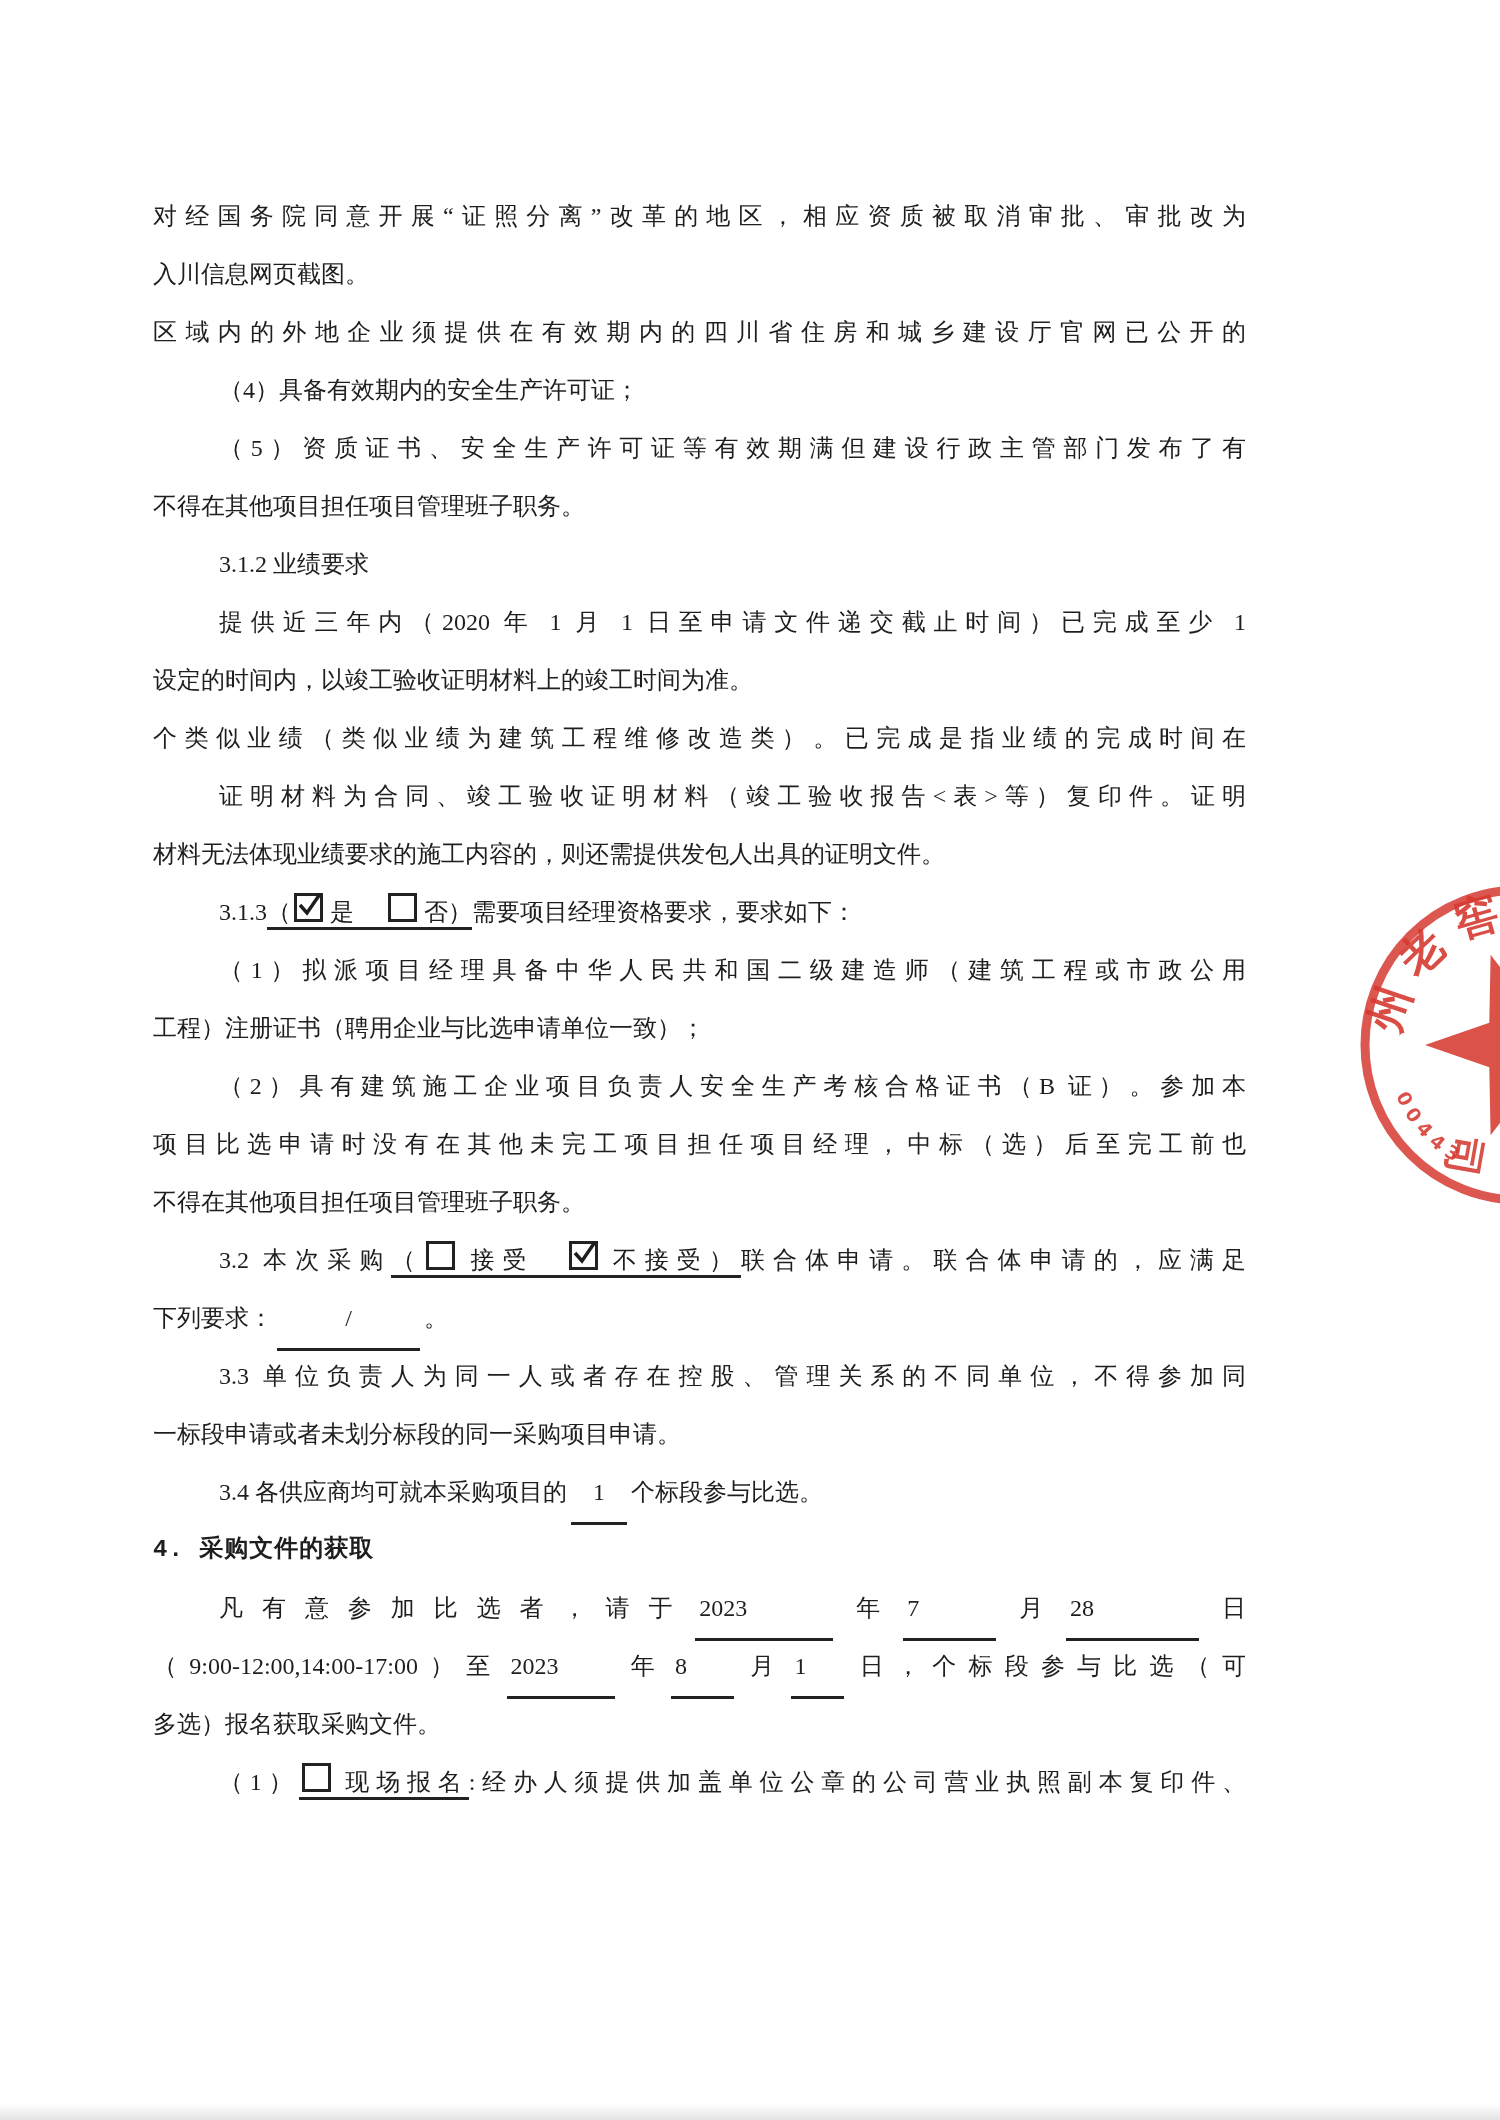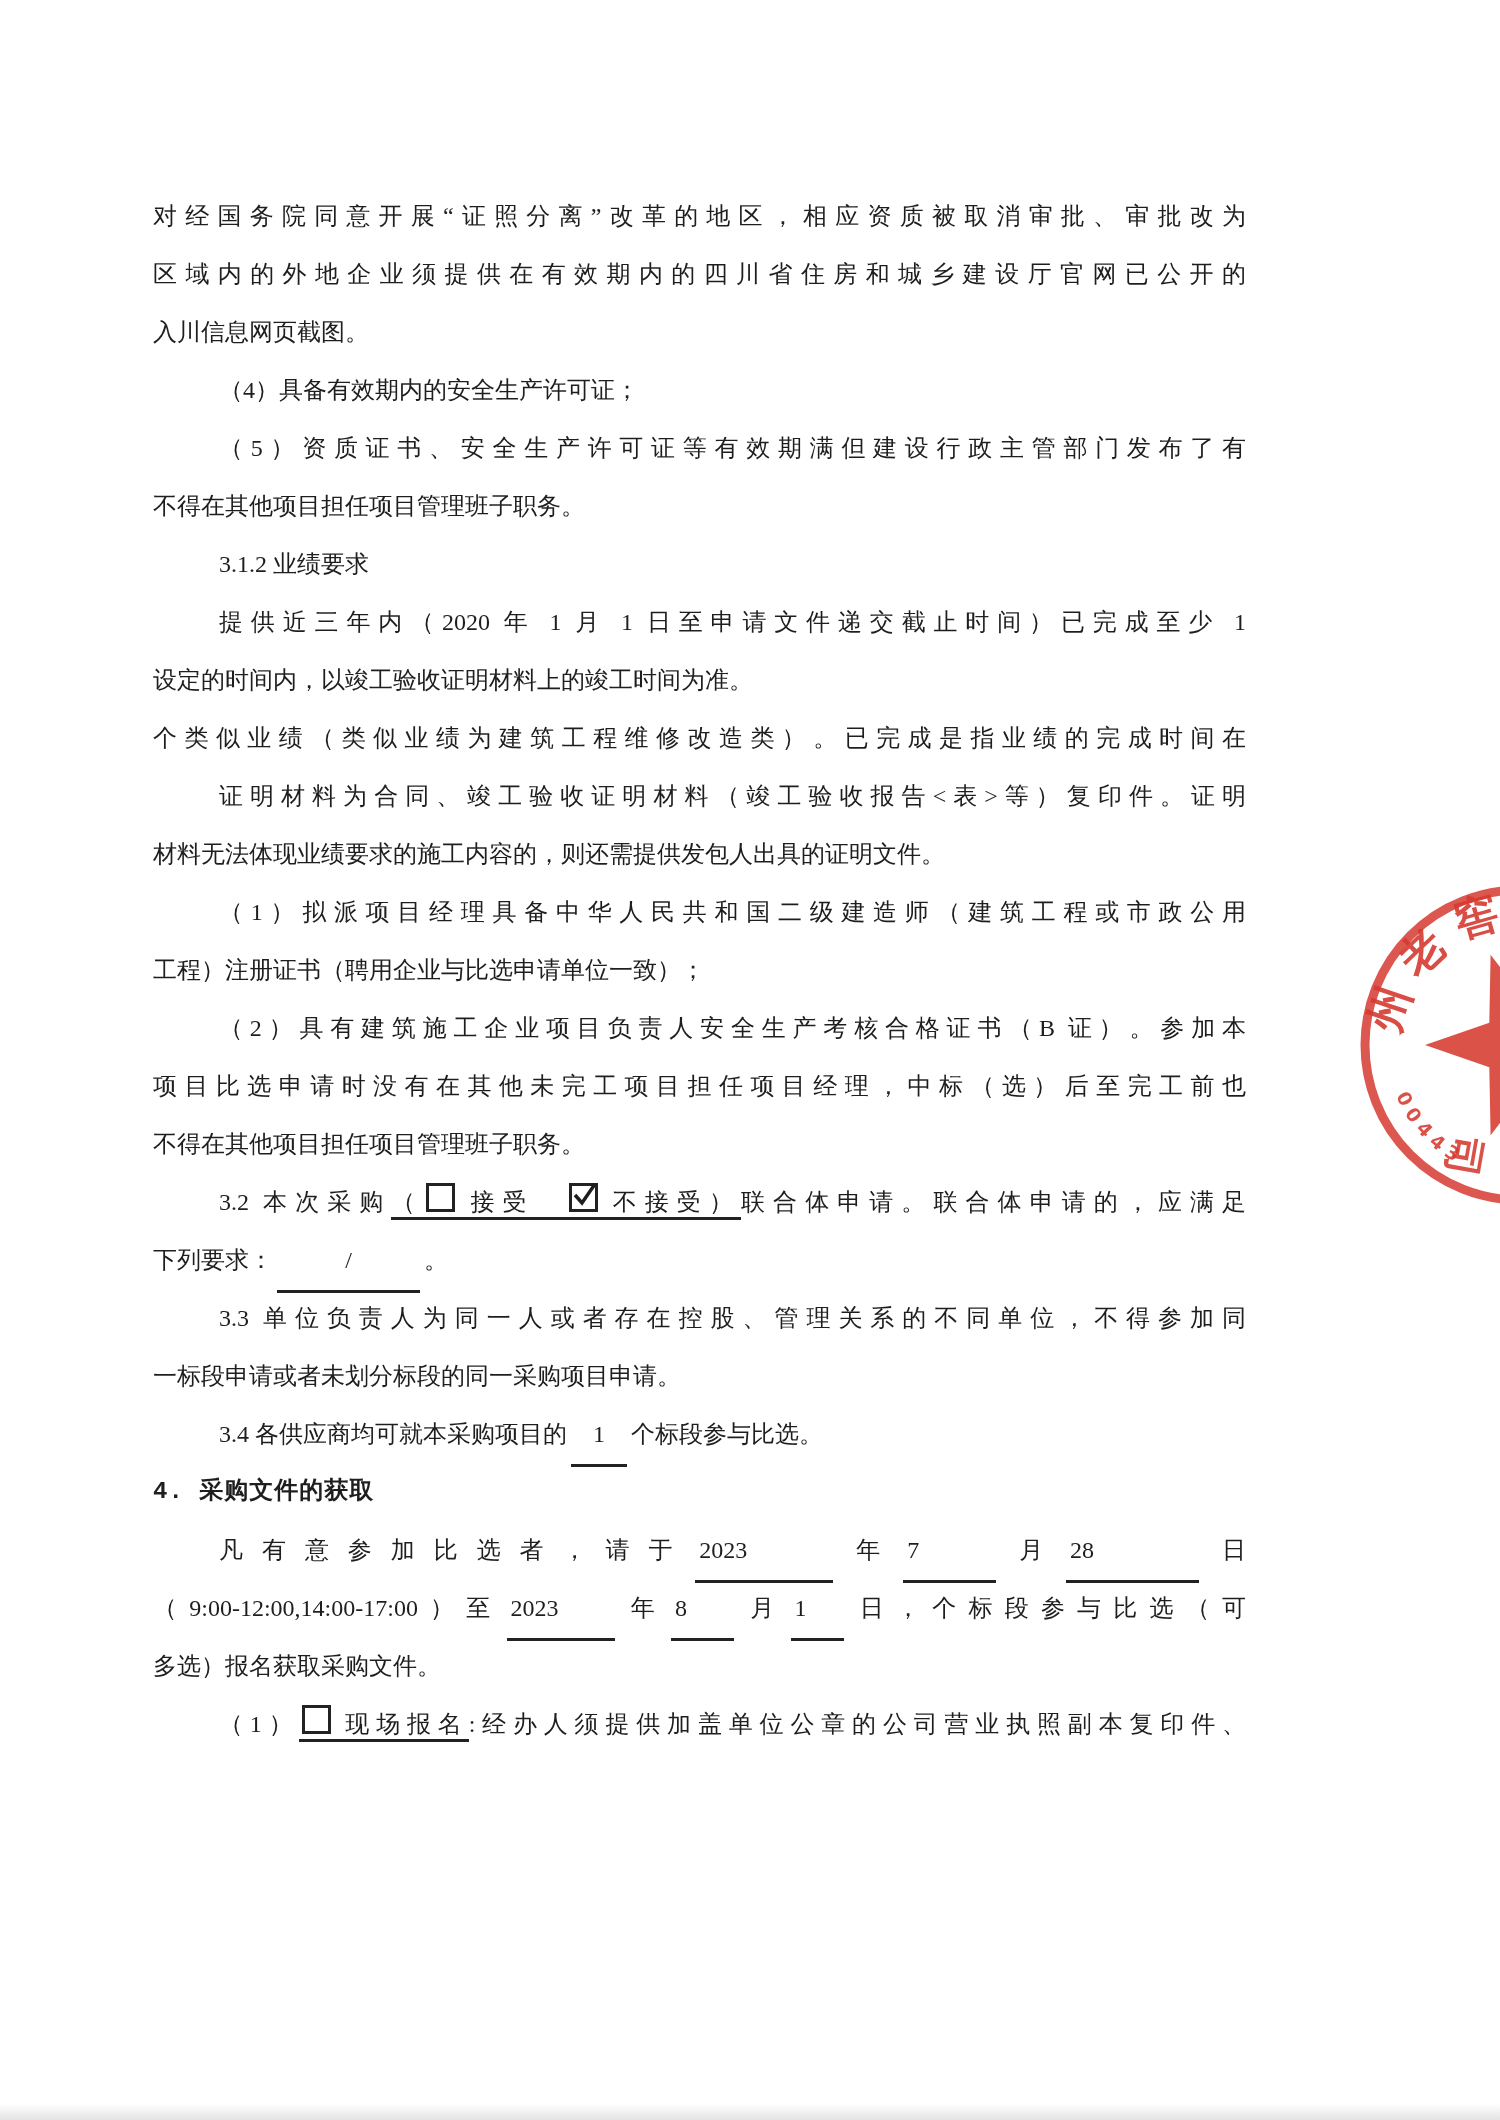--- a/index.html
+++ b/index.html
@@ -33,32 +33,35 @@
     background:linear-gradient(#ffffff,#e3e3e3); }
 </style>
 </head>
 <body>
 
 <div class="page">
 
   <div class="textblock">
 
     <div class="ln j"><span>对经国务院同意开展“证照分离”改革的地区，相应资质被取消审批、审批改为</span></div>
+    <div class="ln"><span>入川信息网页截图。</span></div>
     <div class="ln j"><span>区域内的外地企业须提供在有效期内的四川省住房和城乡建设厅官网已公开的</span></div>
-    <div class="ln"><span>入川信息网页截图。</span></div>
     <div class="ln ind"><span>（4）具备有效期内的安全生产许可证；</span></div>
     <div class="ln ind j"><span>（5）资质证书、安全生产许可证等有效期满但建设行政主管部门发布了有</span></div>
     <div class="ln"><span>不得在其他项目担任项目管理班子职务。</span></div>
     <div class="ln ind"><span>3.1.2 业绩要求</span></div>
     <div class="ln ind j"><span>提供近三年内（2020 年 1 月 1 日至申请文件递交截止时间）已完成至少 1</span></div>
     <div class="ln"><span>设定的时间内，以竣工验收证明材料上的竣工时间为准。</span></div>
     <div class="ln j"><span>个类似业绩（类似业绩为建筑工程维修改造类）。已完成是指业绩的完成时间在</span></div>
     <div class="ln ind j"><span>证明材料为合同、竣工验收证明材料（竣工验收报告&lt;表&gt;等）复印件。证明</span></div>
     <div class="ln"><span>材料无法体现业绩要求的施工内容的，则还需提供发包人出具的证明文件。</span></div>
 
+    <div class="ln ind"><span>3.1.3</span><span class="u"><span>（</span><span class="cb"><svg viewBox="0 0 28 28">
+              <polyline points="5,15 12,23 25,4"></polyline>
+            </svg></span><span>是</span><span class="cb gapL"></span><span>否</span><span>）</span></span><span>需要项目经理资格要求，要求如下：</span></div>
 
     <div class="ln ind j"><span>（1）拟派项目经理具备中华人民共和国二级建造师（建筑工程或市政公用</span></div>
     <div class="ln"><span>工程）注册证书（聘用企业与比选申请单位一致）；</span></div>
     <div class="ln ind j"><span>（2）具有建筑施工企业项目负责人安全生产考核合格证书（B 证）。参加本</span></div>
     <div class="ln j"><span>项目比选申请时没有在其他未完工项目担任项目经理，中标（选）后至完工前也</span></div>
     <div class="ln"><span>不得在其他项目担任项目管理班子职务。</span></div>
 
     <div class="ln ind j"><span>3.2 本次采购</span><span class="u"><span>（</span><span class="cb"></span><span>接受</span><span class="cb gapL"><svg viewBox="0 0 28 28">
               <polyline points="5,15 12,23 25,4"></polyline>
             </svg></span><span>不接受</span><span>）</span></span><span>联合体申请。联合体申请的，应满足</span></div>

